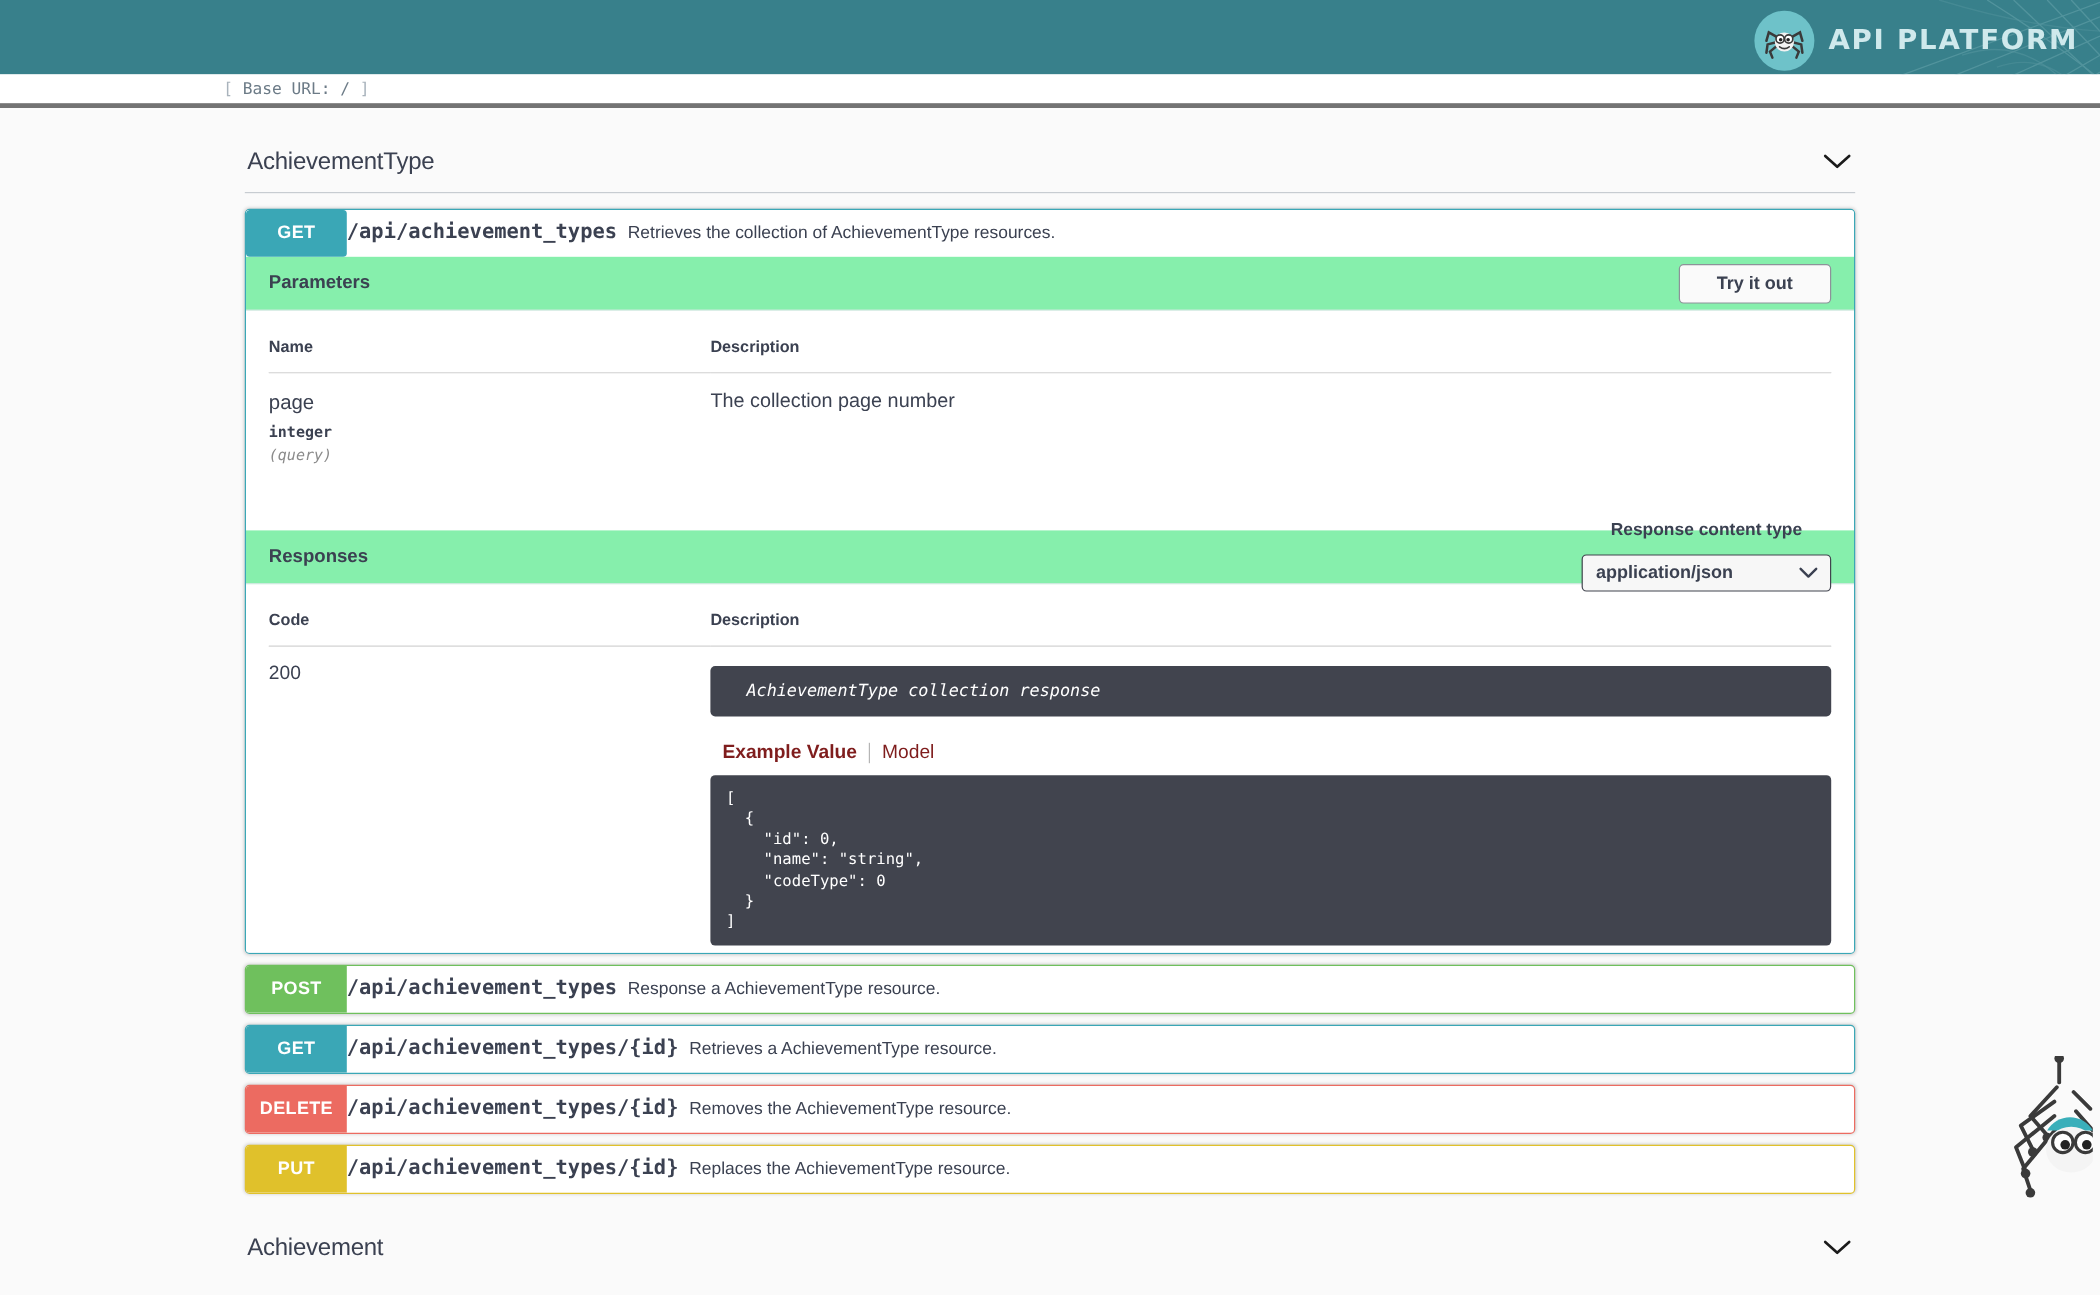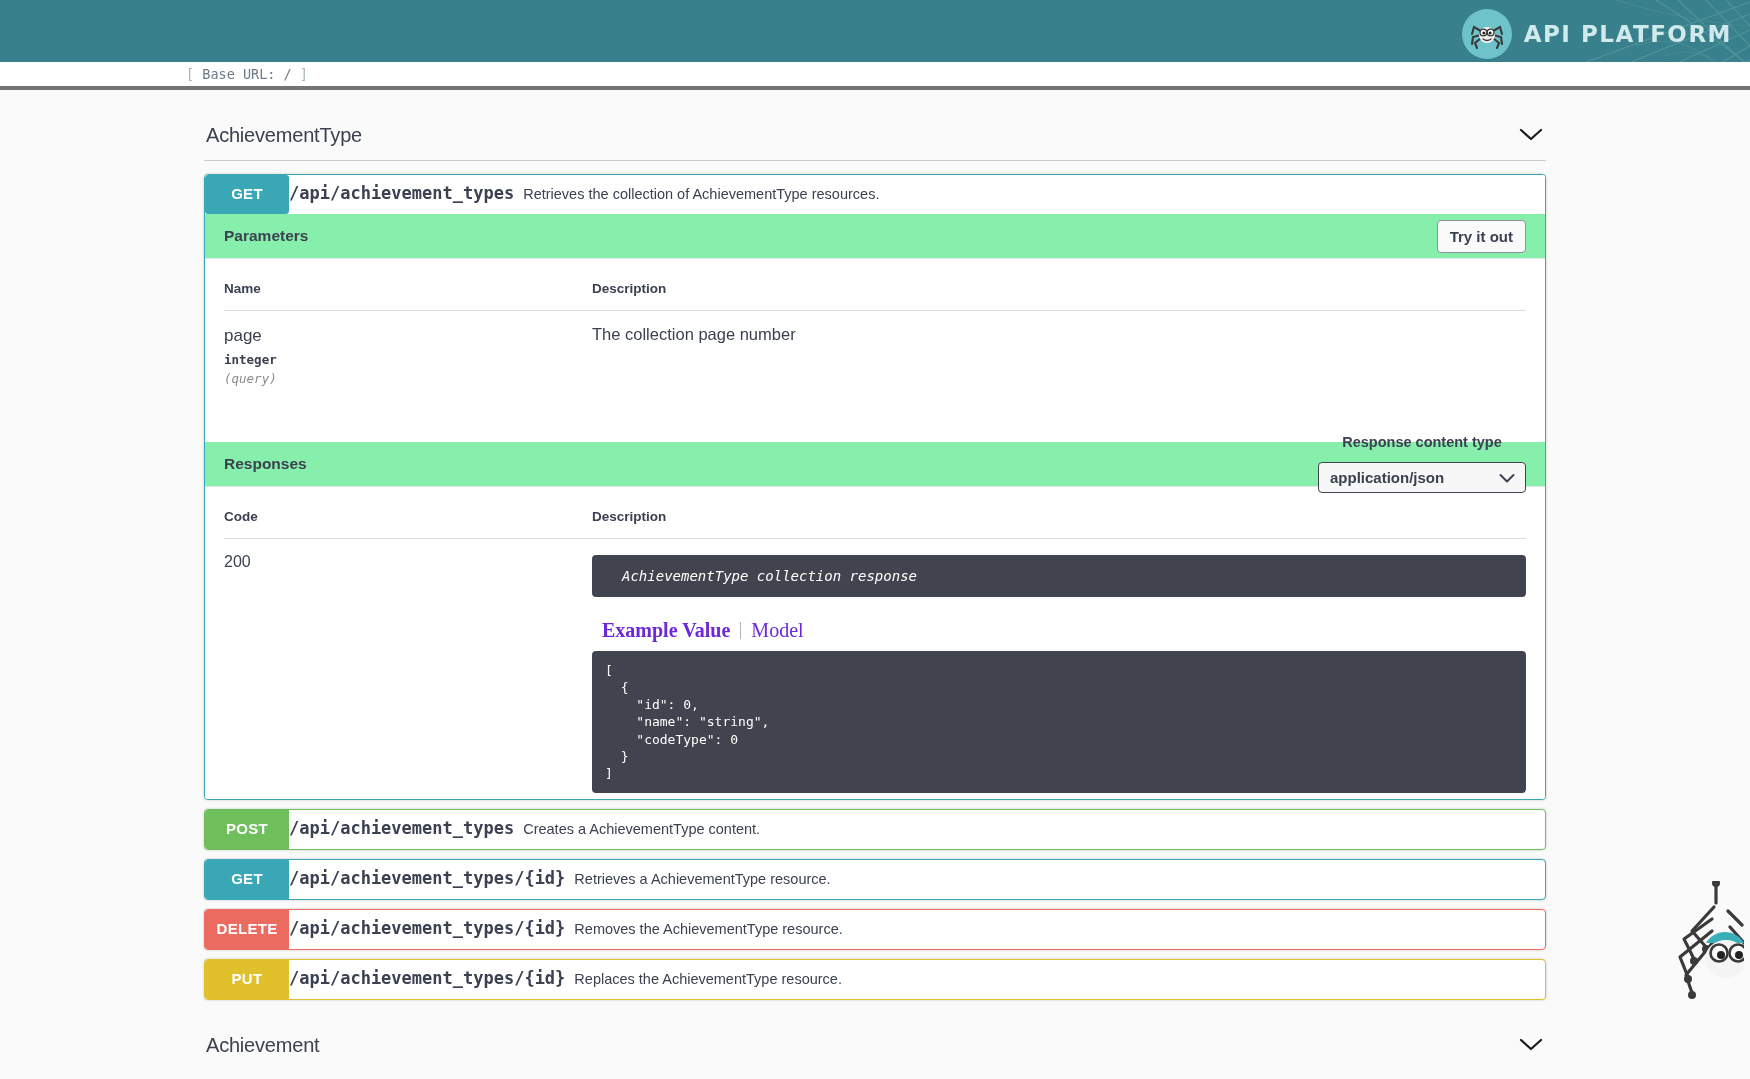--- a/index.html
+++ b/index.html
@@ -152,21 +152,21 @@
     color: #3b4151;
   }
   .tryout {
     background: #fafafa;
     border: 1px solid #8d9299;
     border-radius: 4px;
     color: #3b4151;
     font-family: "Liberation Sans", sans-serif;
     font-size: 15px;
     font-weight: bold;
-    padding: 7px 12px;
+    padding: 7px 31px;
     cursor: pointer;
   }
   .rct-wrap { display: flex; align-items: center; gap: 12px; flex-direction: column; }
   .rct-label {
     font-size: 14.5px;
     font-weight: bold;
     color: #3b4151;
   }
   .rct-select {
     position: relative;
@@ -237,25 +237,24 @@
     margin-top: 2px;
   }
   .resp-desc-box span {
     font-family: "DejaVu Sans Mono", monospace;
     font-style: italic;
     font-size: 14px;
     color: #ffffff;
   }
   .ex-tabs {
     margin: 22px 0 9px 10px;
-    font-size: 20px;
-    color: #6d28d9;
+    font-size: 16px;
+    color: #7f1d1d;
     display: flex;
     align-items: center;
-    font-family: Liberation Serif, serif;
   }
   .ex-tab-active { font-weight: bold; cursor: pointer; }
   .ex-divider {
     display: inline-block;
     width: 1px; height: 17px;
     background: #b5b5b5;
     margin: 0 10px;
   }
   .ex-tab { cursor: pointer; }
   .code-box {
@@ -456,21 +455,21 @@
               </td>
             </tr>
           </tbody>
         </table>
       </div>
     </div>
 
     <div class="opblock ob-post">
       <div class="method m-post">POST</div>
       <div class="op-path">/api/achievement_types</div>
-      <div class="op-desc">Creates a AchievementType content.</div>
+      <div class="op-desc">Response a AchievementType resource.</div>
     </div>
 
     <div class="opblock ob-get">
       <div class="method m-get">GET</div>
       <div class="op-path">/api/achievement_types/{id}</div>
       <div class="op-desc">Retrieves a AchievementType resource.</div>
     </div>
 
     <div class="opblock ob-delete">
       <div class="method m-delete">DELETE</div>

